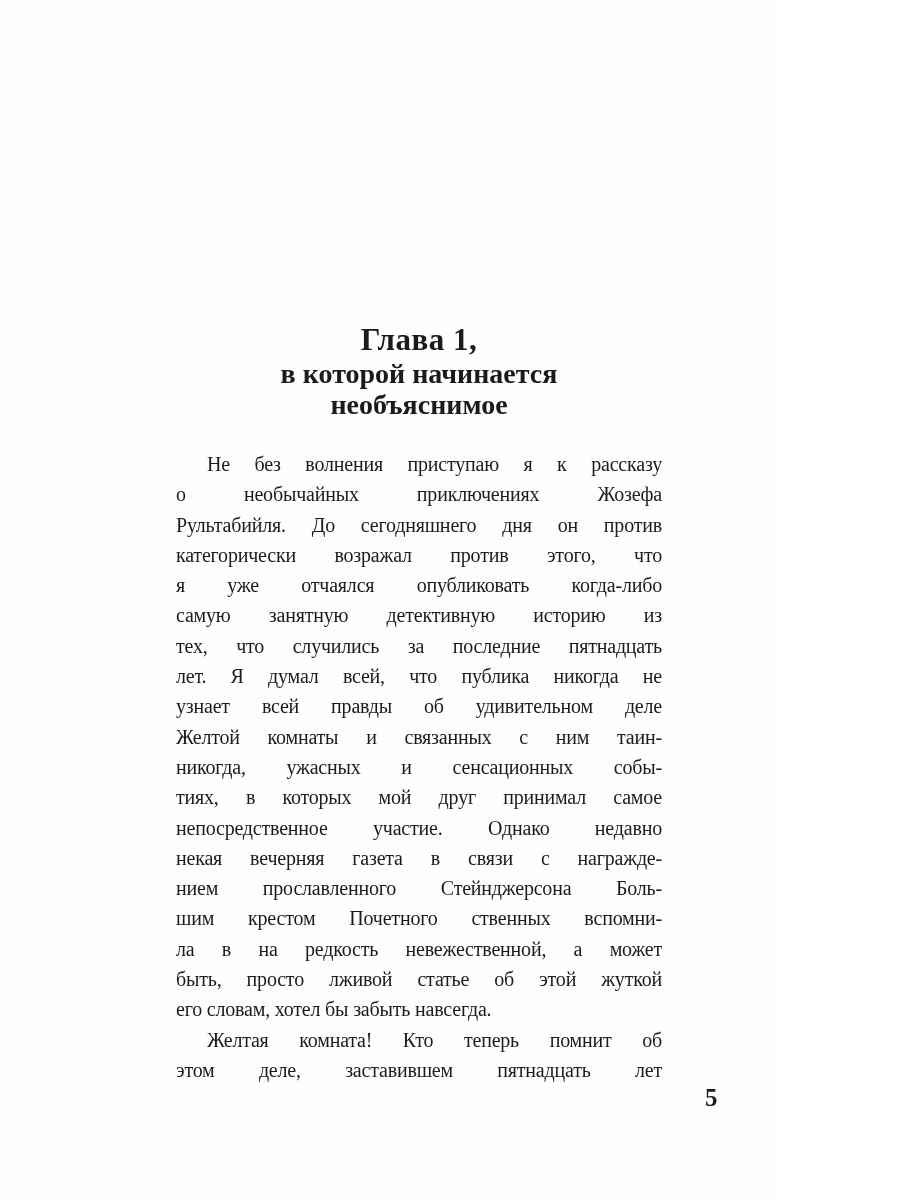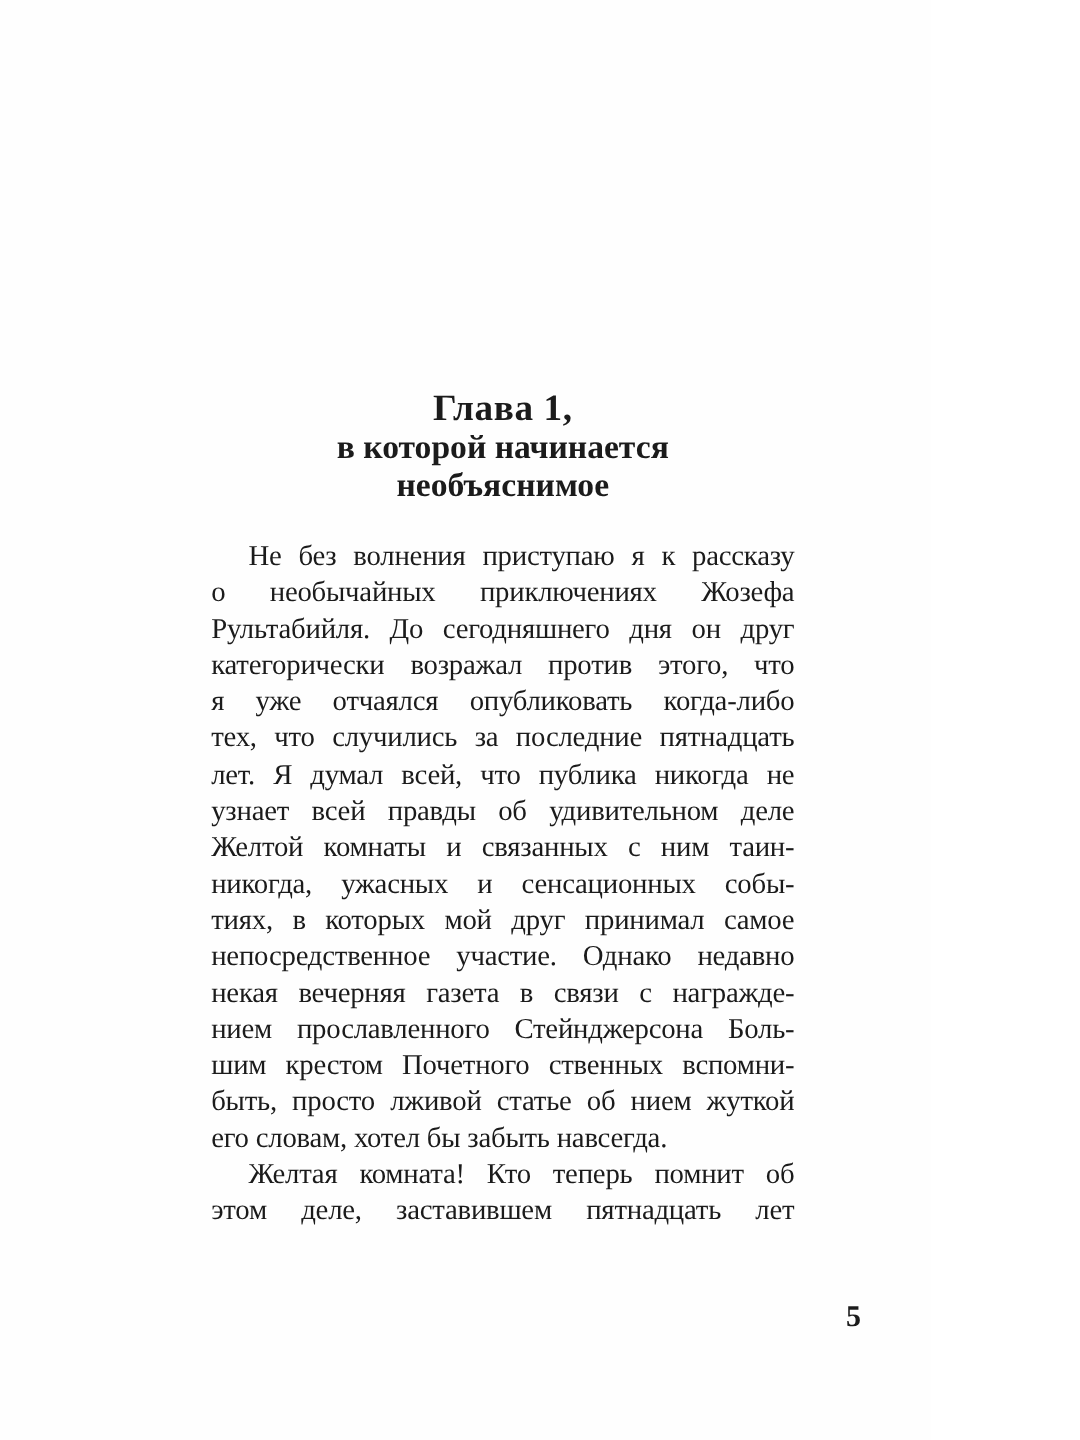--- a/index.html
+++ b/index.html
@@ -32,21 +32,21 @@
   .chapter-subtitle-line {
     font-size: 28px;
     font-weight: bold;
     line-height: 31px;
   }
   .body-text {
     position: absolute;
     left: 176px;
     top: 449px;
     width: 486px;
-    font-size: 24px;
+    font-size: 20px;
     line-height: 30.3px;
     letter-spacing: -0.2px;
   }
   .line {
     text-align: justify;
     text-align-last: justify;
   }
   .line.indent {
     text-indent: 31px;
   }
@@ -69,34 +69,36 @@
 
   <div class="heading">
     <div class="chapter-title">Глава 1,</div>
     <div class="chapter-subtitle-line">в которой начинается</div>
     <div class="chapter-subtitle-line">необъяснимое</div>
   </div>
 
   <div class="body-text">
       <div class="line indent">Не без волнения приступаю я к рассказу</div>
       <div class="line">о необычайных приключениях Жозефа</div>
-      <div class="line">Рультабийля. До сегодняшнего дня он друг</div>
+      <div class="line">Рультабийля. До сегодняшнего дня он против</div>
       <div class="line">категорически возражал против этого, что</div>
       <div class="line">я уже отчаялся опубликовать когда-либо</div>
+      <div class="line">самую занятную детективную историю из</div>
       <div class="line">тех, что случились за последние пятнадцать</div>
       <div class="line">лет. Я думал всей, что публика никогда не</div>
       <div class="line">узнает всей правды об удивительном деле</div>
       <div class="line">Желтой комнаты и связанных с ним таин-</div>
       <div class="line">никогда, ужасных и сенсационных собы-</div>
       <div class="line">тиях, в которых мой друг принимал самое</div>
       <div class="line">непосредственное участие. Однако недавно</div>
       <div class="line">некая вечерняя газета в связи с награжде-</div>
       <div class="line">нием прославленного Стейнджерсона Боль-</div>
       <div class="line">шим крестом Почетного ственных вспомни-</div>
-      <div class="line">быть, просто лживой статье об нием жуткой</div>
+      <div class="line">ла в на редкость невежественной, а может</div>
+      <div class="line">быть, просто лживой статье об этой жуткой</div>
       <div class="line endline">его словам, хотел бы забыть навсегда.</div>
       <div class="line indent">Желтая комната! Кто теперь помнит об</div>
       <div class="line">этом деле, заставившем пятнадцать лет</div>
     </div>
 
   <div class="page-number">5</div>
 
 </div>
 
 </body></html>

